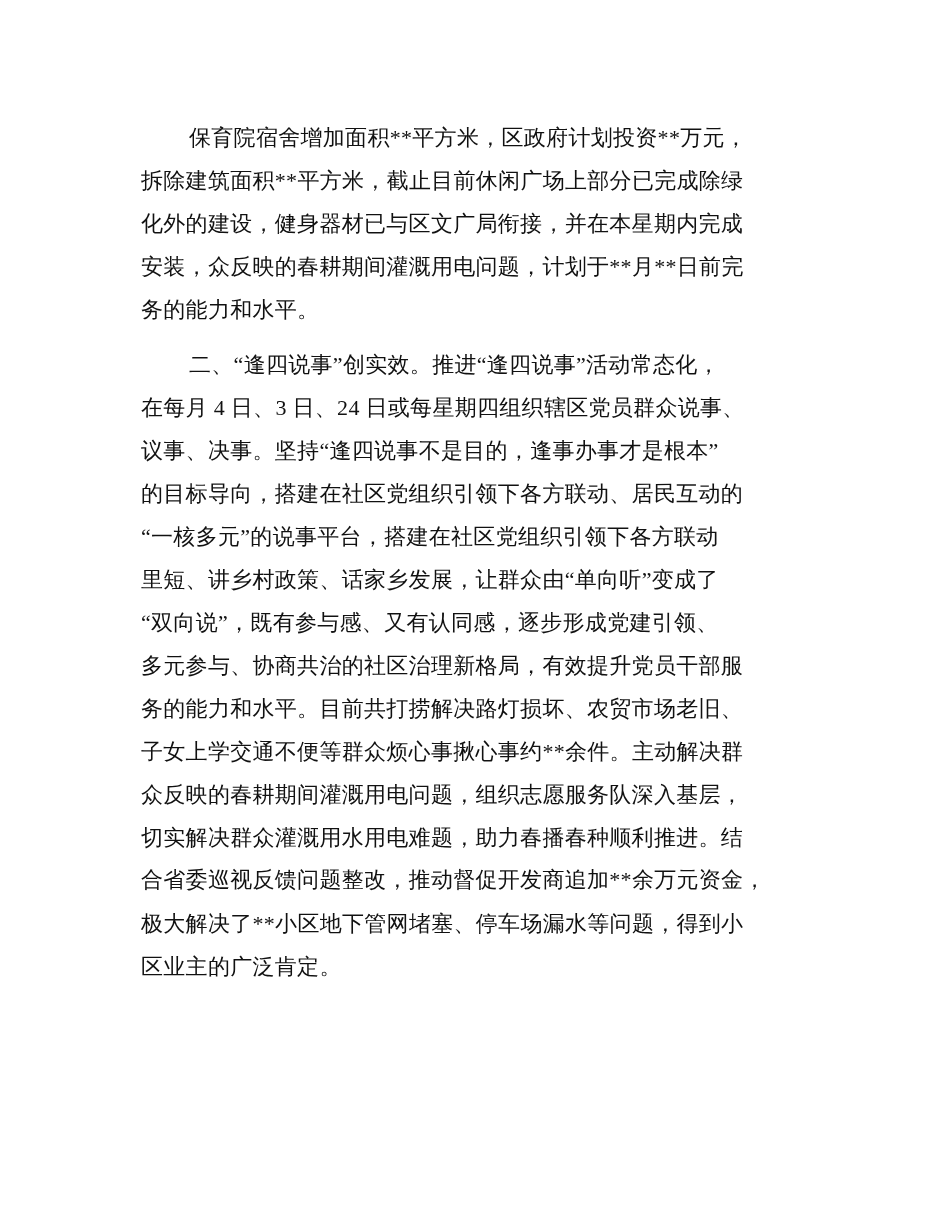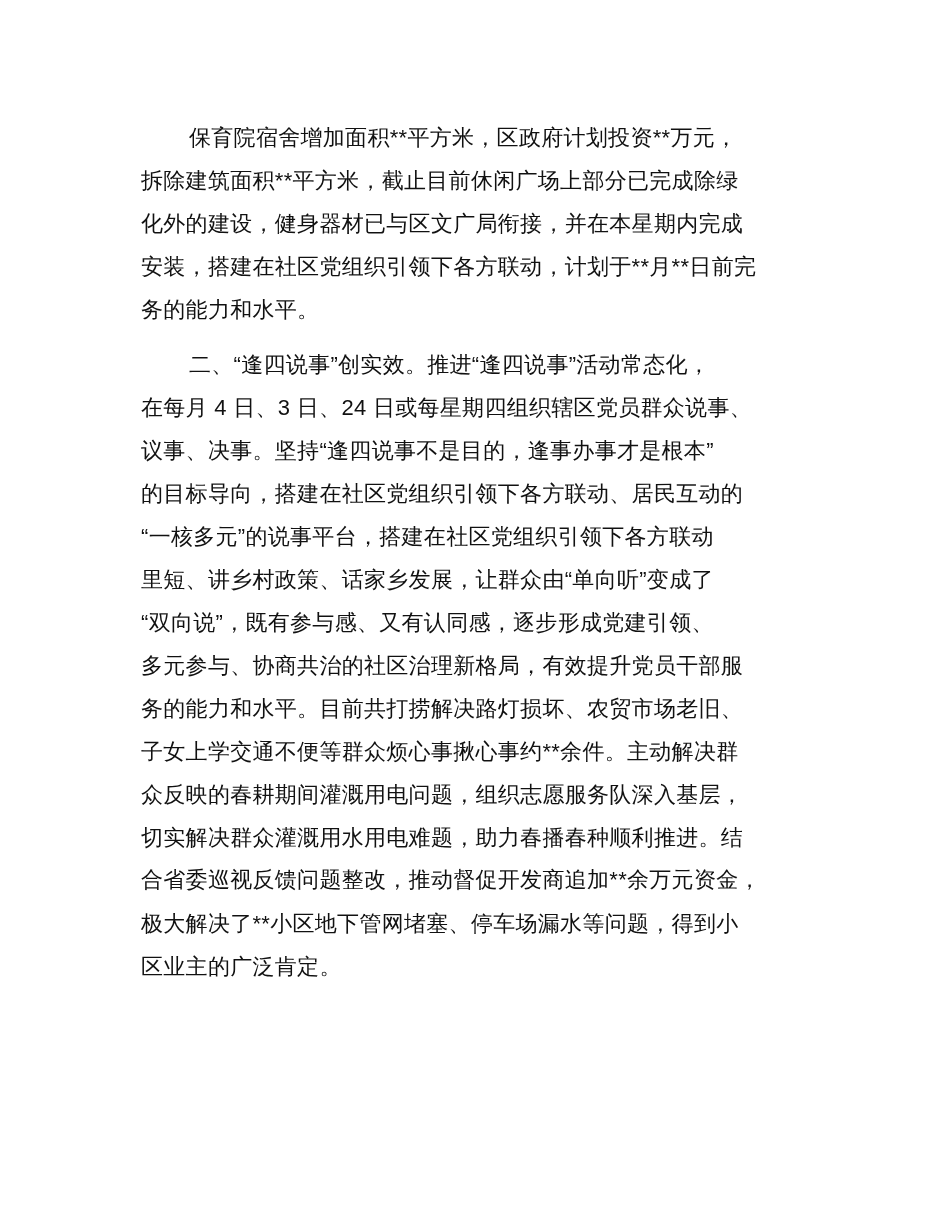--- a/index.html
+++ b/index.html
@@ -3,39 +3,39 @@
 <meta charset="utf-8">
 <style>
   html, body { margin: 0; padding: 0; background: #ffffff; }
   body { width: 950px; height: 1230px; position: relative; overflow: hidden; }
   .page {
     position: absolute; left: 0; top: 0; width: 950px; height: 1230px; background: #fff;
   }
   .line {
     position: absolute;
     left: 141px;
-    font-family: Liberation Sans, sans-serif;
+    font-family: Liberation Serif, serif;
     font-size: 22px;
     line-height: 28px;
     color: #111111;
     white-space: nowrap;
     letter-spacing: 0.3px;
   }
   .indent { left: 189px; }
 </style>
 </head>
 <body>
 
 <div class="page">
 
   <div>
     <div class="line indent" style="top:124px">保育院宿舍增加面积**平方米，区政府计划投资**万元，</div>
     <div class="line" style="top:167px">拆除建筑面积**平方米，截止目前休闲广场上部分已完成除绿</div>
     <div class="line" style="top:210px">化外的建设，健身器材已与区文广局衔接，并在本星期内完成</div>
-    <div class="line" style="top:253px">安装，搭建在社区党组织引领下各方联动，计划于**月**日前完</div>
+    <div class="line" style="top:253px">安装，众反映的春耕期间灌溉用电问题，计划于**月**日前完</div>
     <div class="line" style="top:296px">务的能力和水平。</div>
   </div>
 
   <div>
     <div class="line indent" style="top:351px">二、“逢四说事”创实效。推进“逢四说事”活动常态化，</div>
     <div class="line" style="top:394px">在每月 4 日、3 日、24 日或每星期四组织辖区党员群众说事、</div>
     <div class="line" style="top:437px">议事、决事。坚持“逢四说事不是目的，逢事办事才是根本”</div>
     <div class="line" style="top:480px">的目标导向，搭建在社区党组织引领下各方联动、居民互动的</div>
     <div class="line" style="top:523px">“一核多元”的说事平台，搭建在社区党组织引领下各方联动</div>
     <div class="line" style="top:566px">里短、讲乡村政策、话家乡发展，让群众由“单向听”变成了</div>

